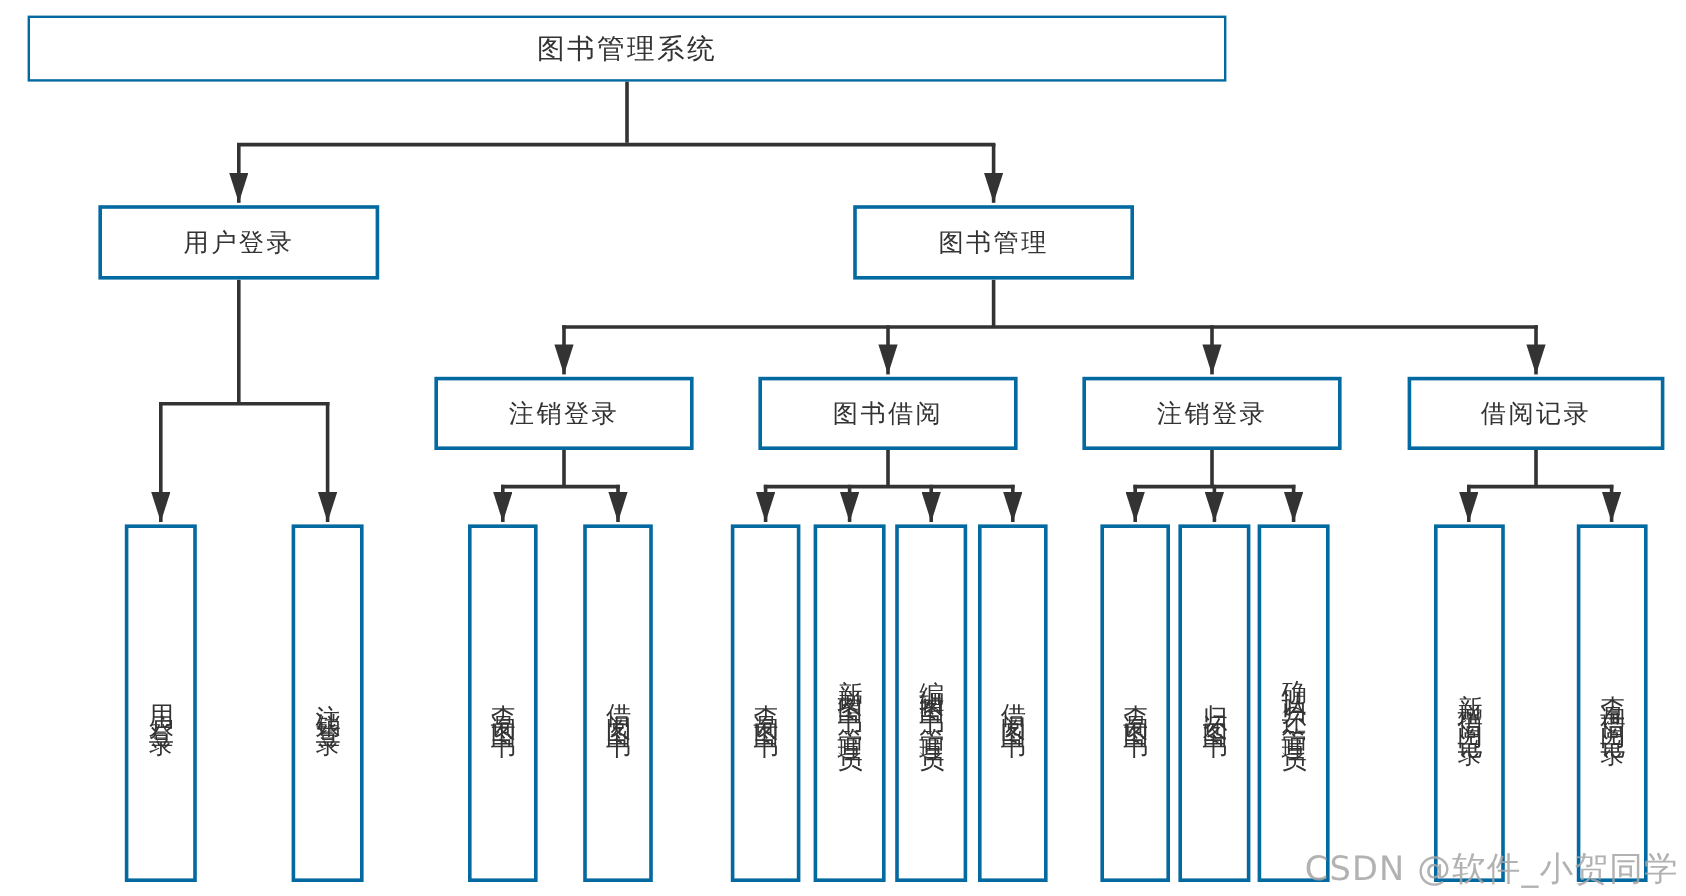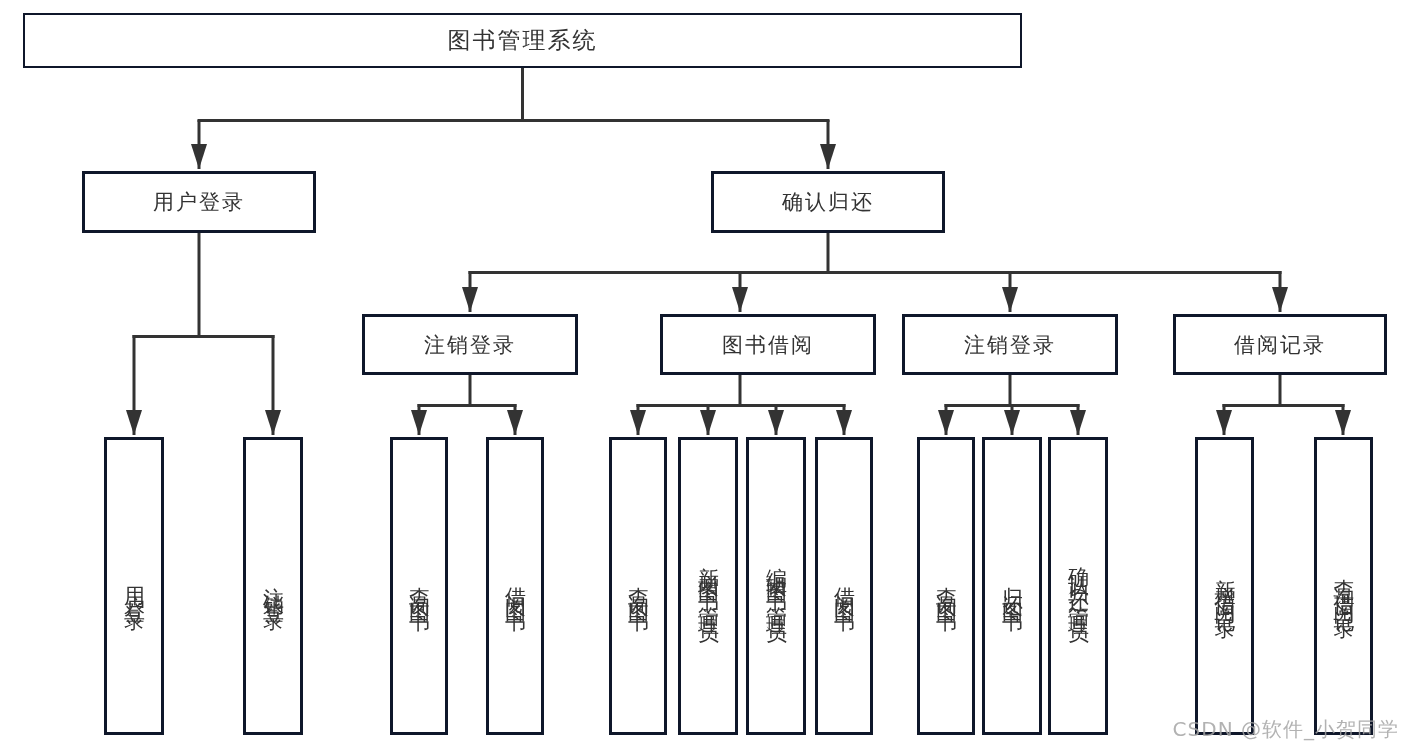--- a/index.html
+++ b/index.html
@@ -20,21 +20,21 @@
     position: absolute;
     left: 0;
     top: 0;
     width: 1405px;
     height: 747px;
   }
   .box {
     position: absolute;
     box-sizing: border-box;
     background: #ffffff;
-    border: 3px solid #0f172a;
+    border: 3px solid #0369a1;
     display: flex;
     align-items: center;
     justify-content: center;
     color: #333333;
     text-align: center;
   }
   .root-box {
     border-width: 2px;
     font-size: 23px;
     letter-spacing: 2px;
@@ -47,21 +47,21 @@
     writing-mode: vertical-rl;
     text-orientation: mixed;
     font-size: 21px;
     letter-spacing: 8px;
     line-height: 1;
   }
   .watermark {
     position: absolute;
     right: 6px;
     bottom: 4px;
-    font-size: 20px;
+    font-size: 28px;
     color: rgba(164, 164, 164, 0.85);
     letter-spacing: 1px;
     white-space: nowrap;
   }
 </style>
 </head>
 <body>
 
 <div id="canvas">
 
@@ -123,24 +123,24 @@
       <path d="M1280,375 V405"></path>
       <path d="M1222.5,405.5 H1344.5"></path>
       <line x1="1224" y1="404" x2="1224" y2="435" marker-end="url(#arrowhead)"></line>
       <line x1="1343" y1="404" x2="1343" y2="435" marker-end="url(#arrowhead)"></line>
     </g>
   </svg>
 
   <div class="box root-box" style="left:23px; top:13px; width:999px; height:55px;">图书管理系统</div>
 
   <div class="box h-box" style="left:82px; top:171px; width:234px; height:62px;">用户登录</div>
-  <div class="box h-box" style="left:711px; top:171px; width:234px; height:62px;">确认归还</div>
+  <div class="box h-box" style="left:711px; top:171px; width:234px; height:62px;">图书管理</div>
 
   <div class="box h-box" style="left:362px; top:314px; width:216px; height:61px;">注销登录</div>
-  <div class="box h-box" style="left:632px; top:314px; width:216px; height:61px;margin-left:28px;">图书借阅</div>
+  <div class="box h-box" style="left:632px; top:314px; width:216px; height:61px;">图书借阅</div>
   <div class="box h-box" style="left:902px; top:314px; width:216px; height:61px;">注销登录</div>
   <div class="box h-box" style="left:1173px; top:314px; width:214px; height:61px;">借阅记录</div>
 
   <div class="box v-box" style="left:104px; top:437px; width:60px; height:298px;">用户登录</div>
   <div class="box v-box" style="left:243px; top:437px; width:60px; height:298px;">注销登录</div>
 
   <div class="box v-box" style="left:390px; top:437px; width:58px; height:298px;">查询图书</div>
   <div class="box v-box" style="left:486px; top:437px; width:58px; height:298px;">借阅图书</div>
 
   <div class="box v-box" style="left:609px; top:437px; width:58px; height:298px;">查询图书</div>

